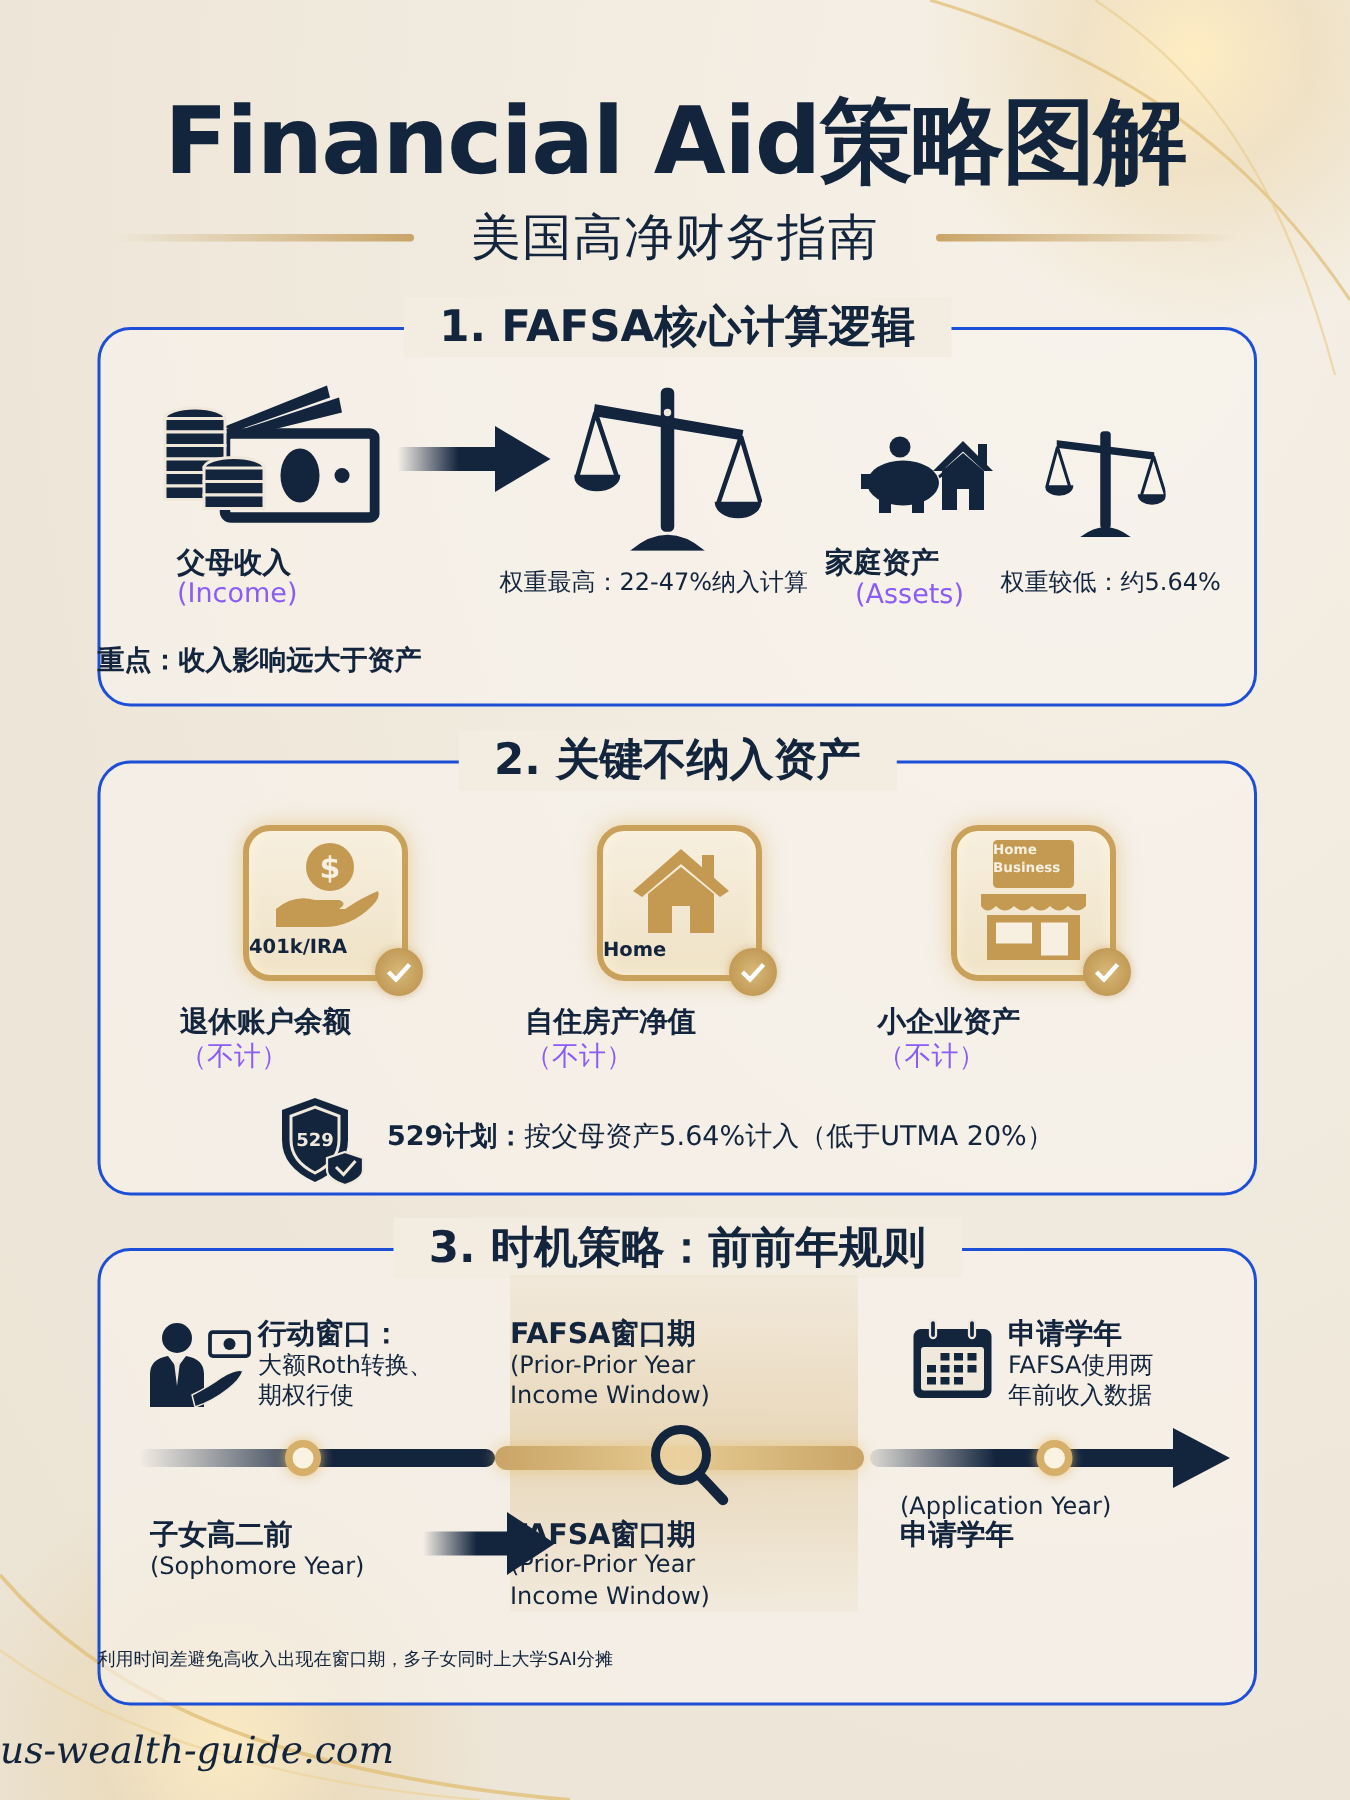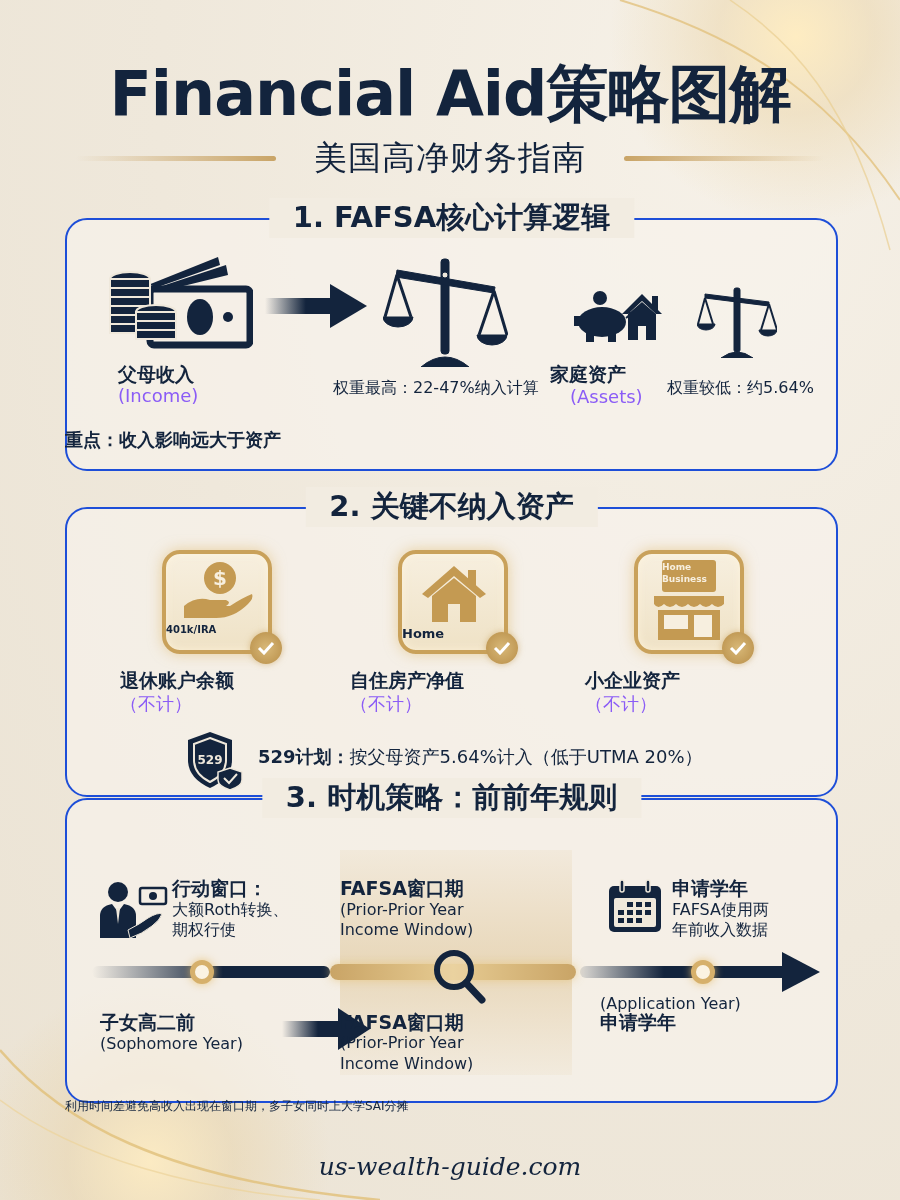--- a/index.html
+++ b/index.html
@@ -40,21 +40,21 @@
     border: 2px solid #1d4ed8; border-radius: 22px;
     background: rgba(247,243,236,0.65);
   }
   .box-title {
     position: absolute; left: 50%; transform: translateX(-50%); top: -22px;
     padding: 0 24px; font-size: 29px; font-weight: bold; color: #13243d;
     background: #f2ece1; white-space: nowrap;
   }
   #box1 { top: 218px; height: 253px; }
   #box2 { top: 507px; height: 290px; }
-  #box3 { top: 798px; height: 305px; }
+  #box3 { top: 832px; height: 305px; }
 
   .abs { position: absolute; }
   .center { text-align: left; }
   .lbl-b { font-weight: bold; font-size: 19px; color: #13243d; }
   .lbl-n { font-size: 18px; color: #8b5cf6; }
   .small { font-size: 16px; color: #13243d; }
 
   .gold-card {
     position: absolute; width: 110px; height: 104px; border-radius: 18px;
     border: 4px solid #c9a15a;
@@ -71,21 +71,21 @@
   .node {
     position: absolute; width: 24px; height: 24px; border-radius: 50%;
     background: #fbf3e2; border: 5px solid #d6b06b;
     box-shadow: 0 0 8px rgba(230,190,110,0.8);
   }
   .window-col {
     position: absolute; left: 340px; top: 850px; width: 232px; height: 225px;
     background: linear-gradient(180deg, rgba(233,216,185,0.25), rgba(222,196,150,0.55) 50%, rgba(233,216,185,0.2));
   }
   .footer {
-    position: absolute; top: 1152px; left: 0; width: 900px; text-align: center;
+    position: absolute; top: 1152px; left: 0; width: 900px; text-align: left;
     font-family: "DejaVu Serif", "Liberation Serif", serif; font-style: italic;
     font-size: 25px; color: #13243d;
   }
 </style>
 </head>
 <body>
 
 <div class="glow-top"></div>
 <div class="glow-bottom"></div>
 <svg class="swoosh" style="left:560px;top:0" width="340" height="260" viewBox="0 0 340 260">
@@ -186,21 +186,21 @@
 <div class="box" id="box2">
   <div class="box-title">2. 关键不纳入资产</div>
 </div>
 
 <div class="gold-card" style="left:162px;top:550px">
   <svg class="abs" style="left:16px;top:6px" width="72" height="62" viewBox="0 0 72 62">
     <circle cx="38" cy="18" r="16" fill="#c49a52"></circle>
     <text x="38" y="25" text-anchor="middle" font-size="20" font-weight="bold" fill="#f7efdf" font-family="DejaVu Sans, sans-serif">$</text>
     <path d="M2 46 Q14 36 28 40 L44 40 Q50 42 44 46 L30 46 L48 46 Q60 38 70 34 Q72 38 66 44 Q52 58 34 58 L2 58 Z" fill="#c49a52"></path>
   </svg>
-  <div class="abs center" style="left:0;top:70px;width:102px;font-size:10px;font-weight:bold;color:#13243d">401k/IRA</div>
+  <div class="abs center" style="left:0;top:70px;width:102px;font-size:13px;font-weight:bold;color:#13243d">401k/IRA</div>
   <div class="check">
       <svg width="18" height="14" viewBox="0 0 18 14">
         <path d="M2 7 L7 12 L16 2" stroke="#fff" stroke-width="3" fill="none"></path>
       </svg>
     </div>
 </div>
 <div class="gold-card" style="left:398px;top:550px">
   <svg class="abs" style="left:18px;top:10px" width="68" height="58" viewBox="0 0 68 58">
     <polygon points="34,2 66,30 60,34 34,12 8,34 2,30" fill="#c49a52"></polygon>
     <rect x="48" y="6" width="8" height="16" fill="#c49a52"></rect>

